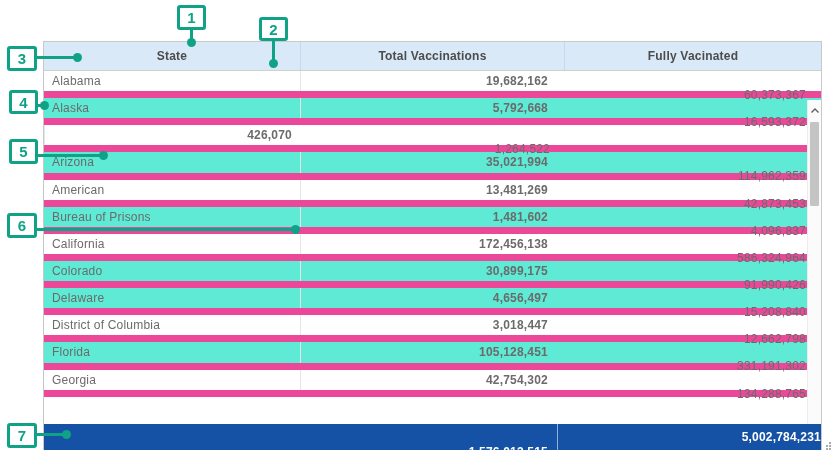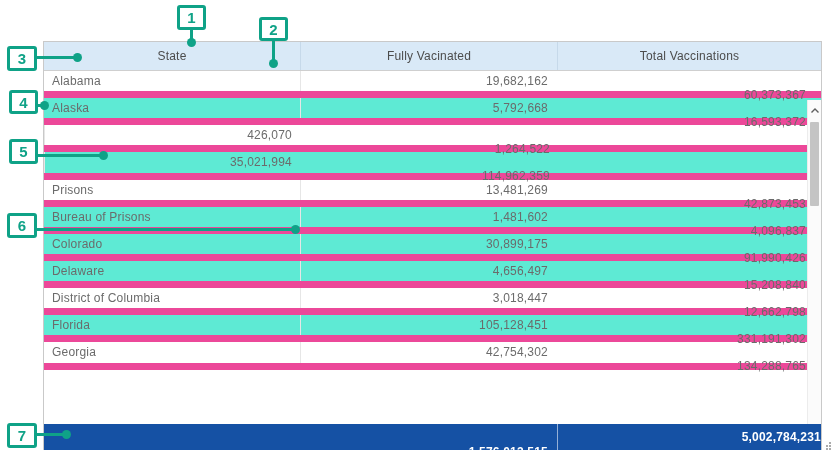--- a/index.html
+++ b/index.html
@@ -4,30 +4,30 @@
 <style>
   * { margin:0; padding:0; box-sizing:border-box; }
   html,body { width:833px; height:453px; background:#ffffff; overflow:hidden;
               font-family:"Liberation Sans", sans-serif; position:relative; }
 
   
   .widget { position:absolute; left:43px; top:41px; width:779px; height:409px;
             border:1px solid #c9c9c9; background:#fff; }
   .thead { display:flex; height:29px; background:#d9e9f7; border-bottom:1px solid #cfcfcf; }
   .th { display:flex; align-items:center; justify-content:center;
-        font-size:12px; font-weight:400; color:#4c4c4c; letter-spacing:.2px; }
+        font-size:12px; font-weight:700; color:#4c4c4c; letter-spacing:.2px; }
   .th + .th { border-left:1px solid #c6d9ea; }
   .w-state { width:256px; } .w-fully { width:257px; } .w-total { width:264px; }
 
   .tbody { position:relative; height:353px; overflow:hidden; background:#fff; }
   .tr { display:flex; height:27.15px; border-bottom:7px solid #ec4899; background:#ffffff; }
   .tr.alt { background:#5eead4; }
   .td { font-size:12px; color:#6b6b6b; display:flex; align-items:center; letter-spacing:.2px; }
   .td.c-state { width:256px; padding-left:8px; justify-content:flex-start; }
-  .td.c-fully { width:257px; padding-right:9px; justify-content:flex-end; border-left:1px solid #e6e6e6; }
+  .td.c-fully { width:257px; padding-right:9px; justify-content:flex-end; border-left:1px solid #e6e6e6;font-weight:bold; }
   .td.c-total { width:264px; padding-right:15px; justify-content:flex-end; border-left:1px solid #e6e6e6;margin-top:24px; }
 
   .tfoot { display:flex; height:26px; background:#1551a4; }
   .tf { font-size:12px; font-weight:700; color:#ffffff; display:flex; align-items:center; letter-spacing:.2px; }
   .tf.c-state { width:256px; }
   .tf.c-fully { width:257px; justify-content:flex-end; padding-right:9px; border-left:1px solid rgba(255,255,255,.55);margin-top:28px; }
   .tf.c-total { width:264px; justify-content:flex-end; border-left:1px solid rgba(255,255,255,.55); }
 
   
   .vscroll { position:absolute; right:0; top:29px; width:14px; height:353px;
@@ -70,53 +70,59 @@
   .st7 { left:36px;  top:433px; width:29px; height:3px; }
   .dt7 { left:62px;  top:430px; }
 </style>
 </head>
 <body>
 
 <div class="widget">
 
   <div class="thead">
     <div class="th w-state">State</div>
+    <div class="th w-total">Total Vaccinations</div>
     <div class="th w-fully">Fully Vacinated</div>
-    <div class="th w-total">Total Vaccinations</div>
   </div>
 
   <div class="tbody">
 
     <div class="tr">
         <div class="td c-state">Alabama</div>
         <div class="td c-fully">19,682,162</div>
         <div class="td c-total">60,373,367</div>
       </div>
       <div class="tr alt">
         <div class="td c-state">Alaska</div>
         <div class="td c-fully">5,792,668</div>
         <div class="td c-total">16,593,372</div>
       </div>
       <div class="tr">
         <div class="td c-fully">426,070</div>
         <div class="td c-total">1,264,522</div>
       </div>
       <div class="tr alt">
+        <div class="td c-state">Arizona</div>
         <div class="td c-fully">35,021,994</div>
         <div class="td c-total">114,962,359</div>
       </div>
       <div class="tr">
-        <div class="td c-state">Prisons</div>
+        <div class="td c-state">American</div>
         <div class="td c-fully">13,481,269</div>
         <div class="td c-total">42,873,453</div>
       </div>
       <div class="tr alt">
         <div class="td c-state">Bureau of Prisons</div>
         <div class="td c-fully">1,481,602</div>
         <div class="td c-total">4,096,837</div>
+      </div>
+      <div class="tr">
+        <div class="td c-state">California</div>
+        <div class="td c-fully">172,456,138</div>
+        <div class="td c-total">586,324,964</div>
       </div>
       <div class="tr alt">
         <div class="td c-state">Colorado</div>
         <div class="td c-fully">30,899,175</div>
         <div class="td c-total">91,990,426</div>
       </div>
       <div class="tr alt">
         <div class="td c-state">Delaware</div>
         <div class="td c-fully">4,656,497</div>
         <div class="td c-total">15,208,840</div>

